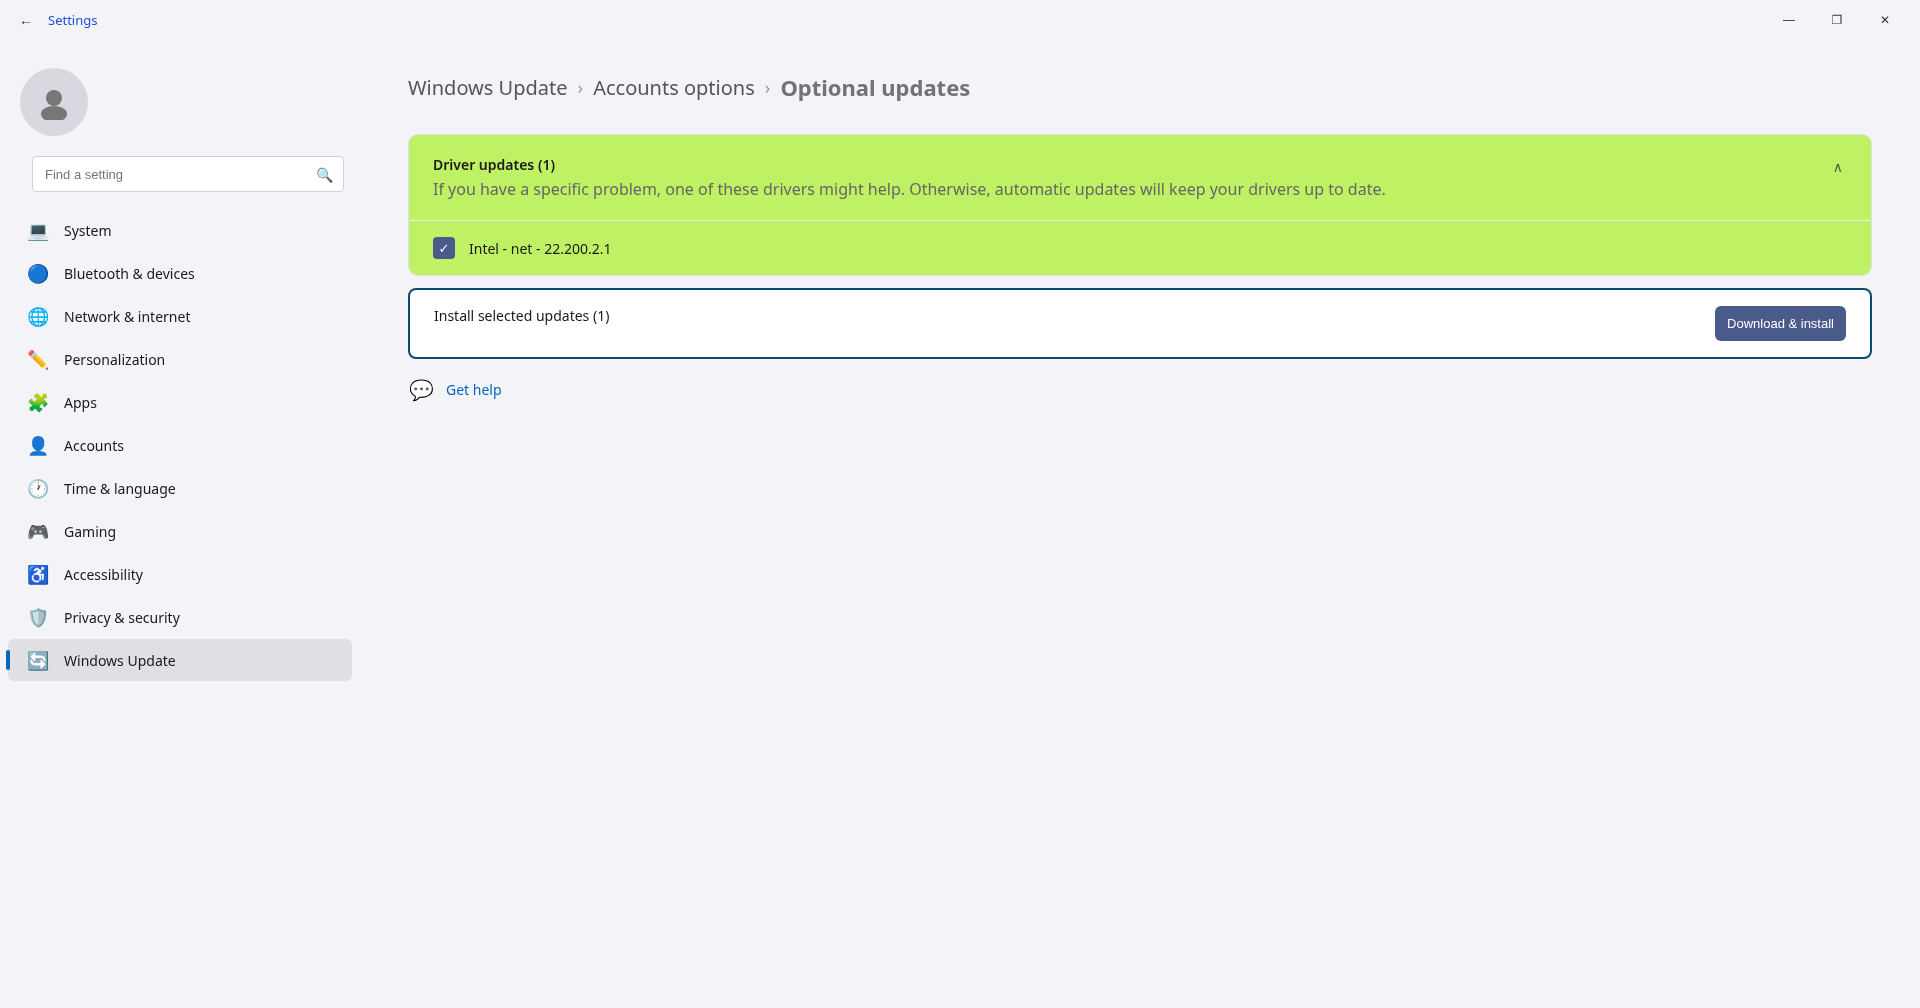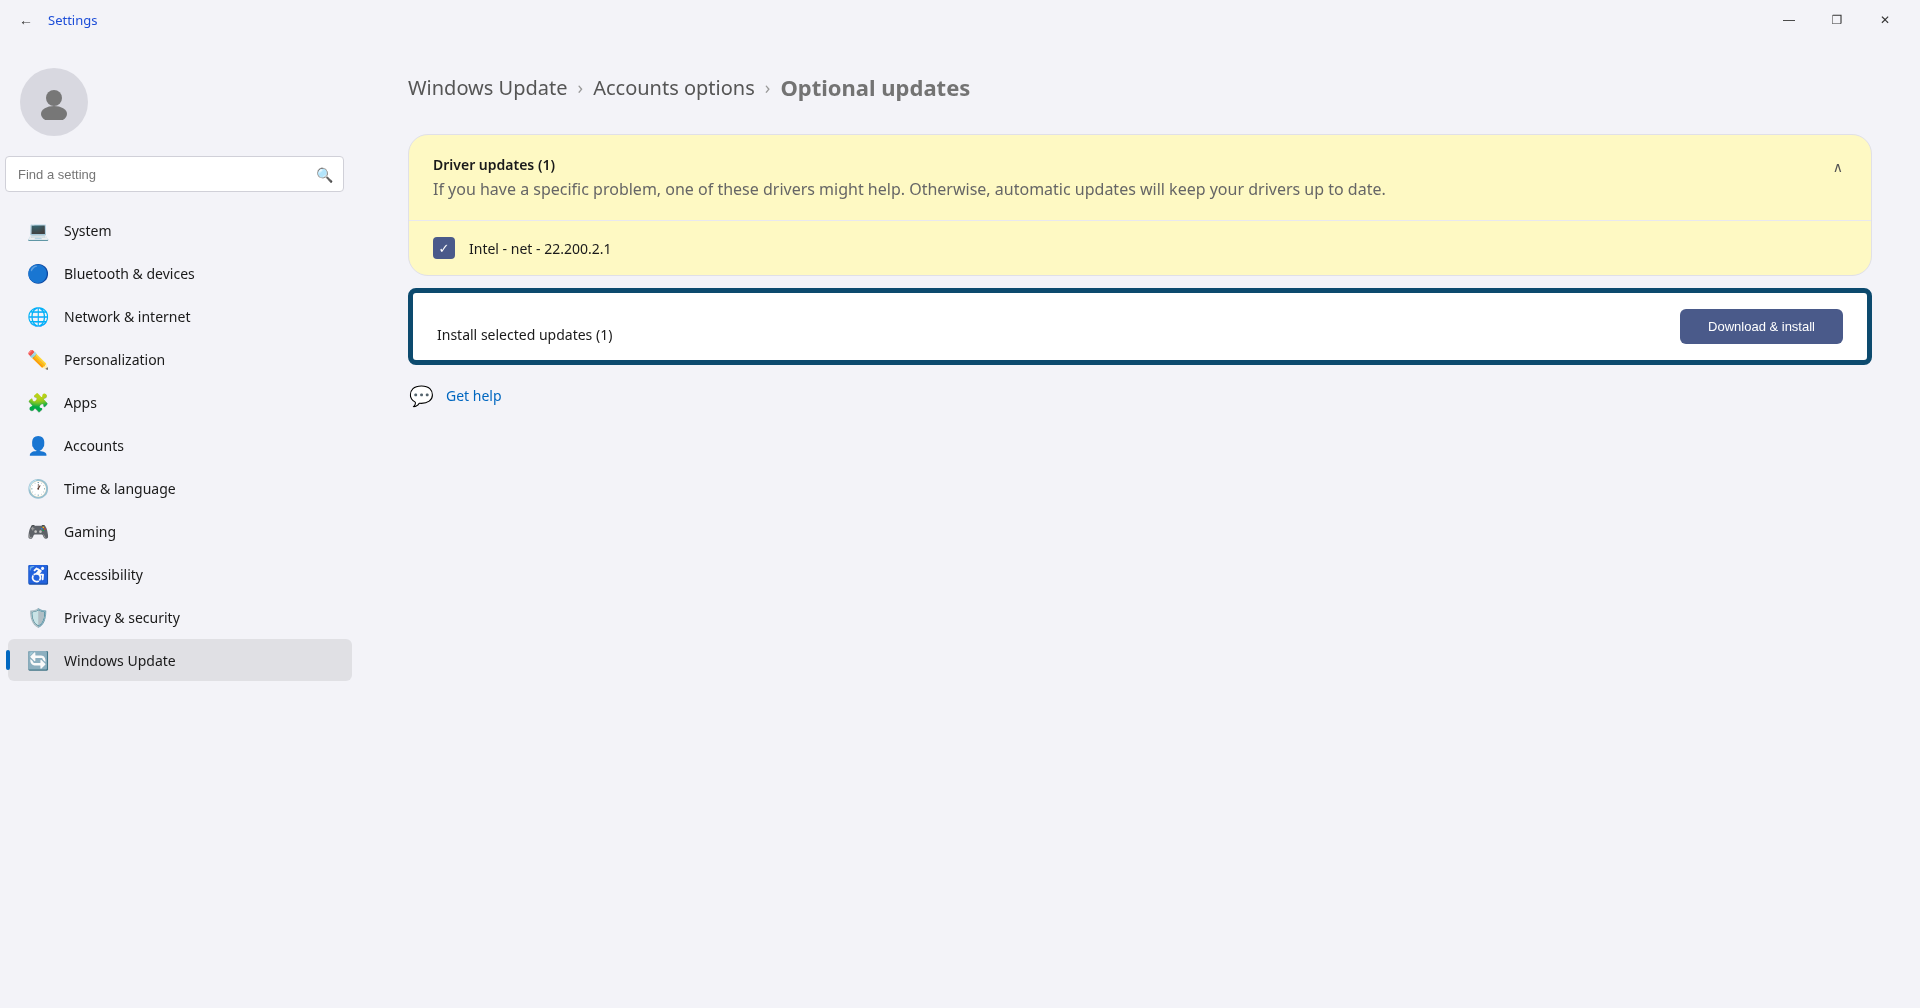--- a/index.html
+++ b/index.html
@@ -87,21 +87,21 @@
       border-radius: 50%;
       background: #d8d8e0;
       display: flex;
       align-items: center;
       justify-content: center;
       color: #555;
       font-size: 32px;
     }
 
     .search-box {
-      margin: 0 16px 16px 5px;
+      margin: 0 16px 16px 32px;
       position: relative;
     }
     .search-box input {
       width: 100%;
       height: 36px;
       border-radius: 4px;
       border: 1px solid #d0d0d8;
       background: white;
       padding: 0 36px 0 12px;
       font-size: 13px;
@@ -179,22 +179,22 @@
       font-size: 18px;
     }
     .breadcrumb-current {
       font-weight: 700;
       color: #737373;
       font-size: 22px;
     }
 
     
     .card {
-      background: #fef9c3;
-      border-radius: 20px;
+      background: #bef264;
+      border-radius: 10px;
       margin-bottom: 12px;
       border: 1px solid #e0e0e8;
     }
 
     .driver-updates-header {
       padding: 20px 24px;
       display: flex;
       align-items: flex-start;
       justify-content: space-between;
     }
@@ -243,37 +243,37 @@
     }
     .driver-name {
       font-size: 14px;
       color: #1a1a1a;
     }
 
     
     .install-card {
       background: white;
       border-radius: 8px;
-      border: 5px solid #0c4a6e;
+      border: 2px solid #0c4a6e;
       padding: 16px 24px;
       display: flex;
-      align-items: flex-end;
+      align-items: flex-start;
       justify-content: space-between;
       margin-bottom: 12px;
     }
     .install-label {
       font-size: 14px;
       color: #1a1a1a;
     }
     .download-btn {
       background: #4a5a8a;
       color: white;
       border: none;
       border-radius: 6px;
-      padding: 10px 28px;
+      padding: 10px 12px;
       font-size: 13px;
       font-weight: 500;
       cursor: pointer;
     }
 
     
     .get-help {
       display: flex;
       align-items: center;
       gap: 10px;

